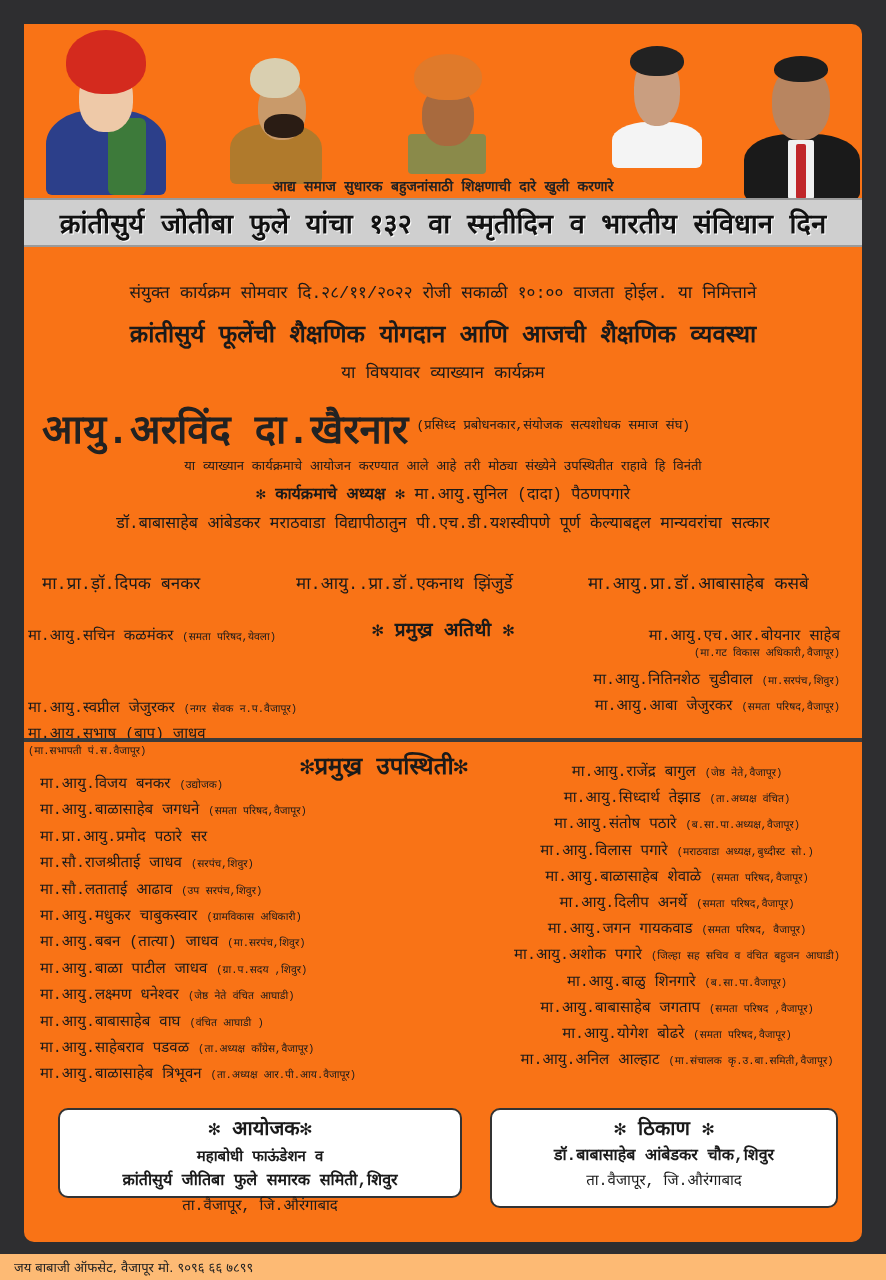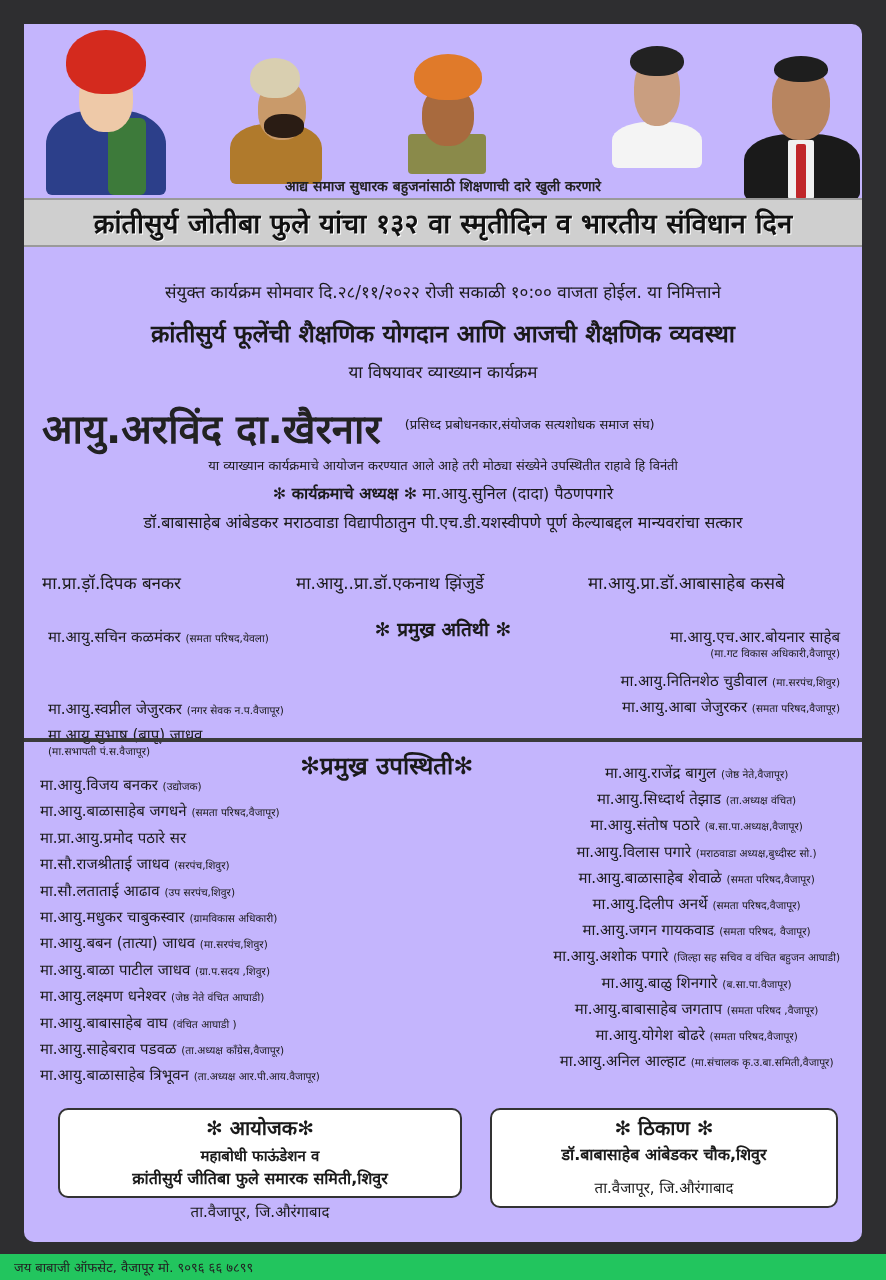--- a/index.html
+++ b/index.html
@@ -1,25 +1,25 @@
 <!DOCTYPE html>
 <html><head>
 <meta charset="utf-8">
 <style>
   * { box-sizing: border-box; margin: 0; padding: 0; }
   html, body { width: 886px; height: 1280px; background: #2e2e30; overflow: hidden; }
   body { font-family: "DejaVu Sans", "Liberation Sans", sans-serif; color: #1a1a1a; position: relative; }
 
   .poster {
     position: absolute; left: 24px; top: 24px; width: 838px; height: 1218px;
-    background: #c4b5fd; border-radius: 0 10px 10px 10px;
+    background: #f97316; border-radius: 0 10px 10px 10px; font-family: Liberation Mono, monospace;
   }
   .footer-strip {
     position: absolute; left: 0; top: 1254px; width: 886px; height: 26px;
-    background: #22c55e; font-size: 13px; padding: 4px 0 0 14px; color: #222;
+    background: #fdba74; font-size: 13px; padding: 4px 0 0 14px; color: #222;
   }
 
   
   .portraits { position: absolute; left: 0; top: 0; width: 838px; height: 175px; }
   .portrait { position: absolute; }
   .portrait .head { position: absolute; border-radius: 50% 50% 45% 45%; }
   .portrait .face { position: absolute; border-radius: 45%; }
   .portrait .body { position: absolute; border-radius: 40% 40% 6px 6px; }
 
   .tagline {
@@ -32,31 +32,31 @@
     display: flex; align-items: center; justify-content: center;
   }
   .title-band span { font-size: 27px; font-weight: bold; color: #111; letter-spacing: 0.2px; text-shadow: 1px 1px 0 #fff; }
 
   .line { position: absolute; left: 0; width: 838px; text-align: center; white-space: nowrap; }
   .l-date { top: 256px; font-size: 17px; }
   .l-topic { top: 292px; font-size: 24px; font-weight: bold; }
   .l-subj { top: 336px; font-size: 17px; }
   .l-speaker { top: 376px; left: 18px; width: 820px; text-align: left; }
   .l-speaker .big { font-size: 40px; font-weight: bold; color: #222; }
-  .l-speaker .small { font-size: 13px; margin-left: 24px; vertical-align: 14px; }
+  .l-speaker .small { font-size: 13px; margin-left: 8px; vertical-align: 14px; }
   .l-req { top: 432px; font-size: 13px; }
   .l-pres { top: 458px; font-size: 16px; }
   .l-pres .lbl { font-weight: bold; }
   .l-honor { top: 487px; font-size: 16px; }
   .l-felic { top: 515px; font-size: 17px; font-weight: bold; }
   .felic-names { position: absolute; top: 547px; left: 0; width: 838px; height: 26px; font-size: 17px; }
   .felic-names span { position: absolute; white-space: nowrap; }
 
   .guest-head { position: absolute; top: 592px; left: 0; width: 838px; text-align: center; font-size: 19px; font-weight: bold; }
-  .guest-left { position: absolute; left: 24px; top: 604px; }
+  .guest-left { position: absolute; left: 4px; top: 604px; }
   .guest-right { position: absolute; right: 22px; top: 604px; text-align: right; }
   .gi { font-size: 15px; line-height: 18px; white-space: nowrap; }
   .gi .role { font-size: 10.5px; }
   .gi.nextline .role { display: block; font-size: 10.5px; line-height: 14px; }
 
   .divider { position: absolute; left: 0; top: 714px; width: 838px; height: 4px; background: #3a3a3a; }
 
   .pres-head { position: absolute; top: 724px; left: 276px; font-size: 24px; font-weight: bold; }
   .pres-left { position: absolute; left: 16px; top: 748px; }
   .pres-right { position: absolute; right: 22px; top: 736px; text-align: center; }
@@ -65,21 +65,21 @@
   .pi .role { font-size: 10.5px; }
 
   .box {
     position: absolute; border: 2px solid #333; border-radius: 10px; background: #fff; text-align: center;
   }
   .box-org { left: 34px; top: 1084px; width: 404px; height: 90px; }
   .box-venue { left: 466px; top: 1084px; width: 348px; height: 100px; }
   .box .bh { font-size: 20px; font-weight: bold; margin-top: 4px; }
   .box .b1 { font-size: 15px; font-weight: bold; margin-top: 4px; }
   .box .b2 { font-size: 16px; font-weight: bold; margin-top: 2px; }
-  .box .b3 { font-size: 15px; margin-top: 12px; }
+  .box .b3 { font-size: 15px; margin-top: 4px; }
 </style>
 </head>
 <body>
 
 <div class="poster">
 
   <div class="portraits">
 
     <div class="portrait" style="left:22px;top:6px;width:120px;height:165px;">
       <div class="body" style="left:0;top:80px;width:120px;height:85px;background:#2c3f8a;"></div>

